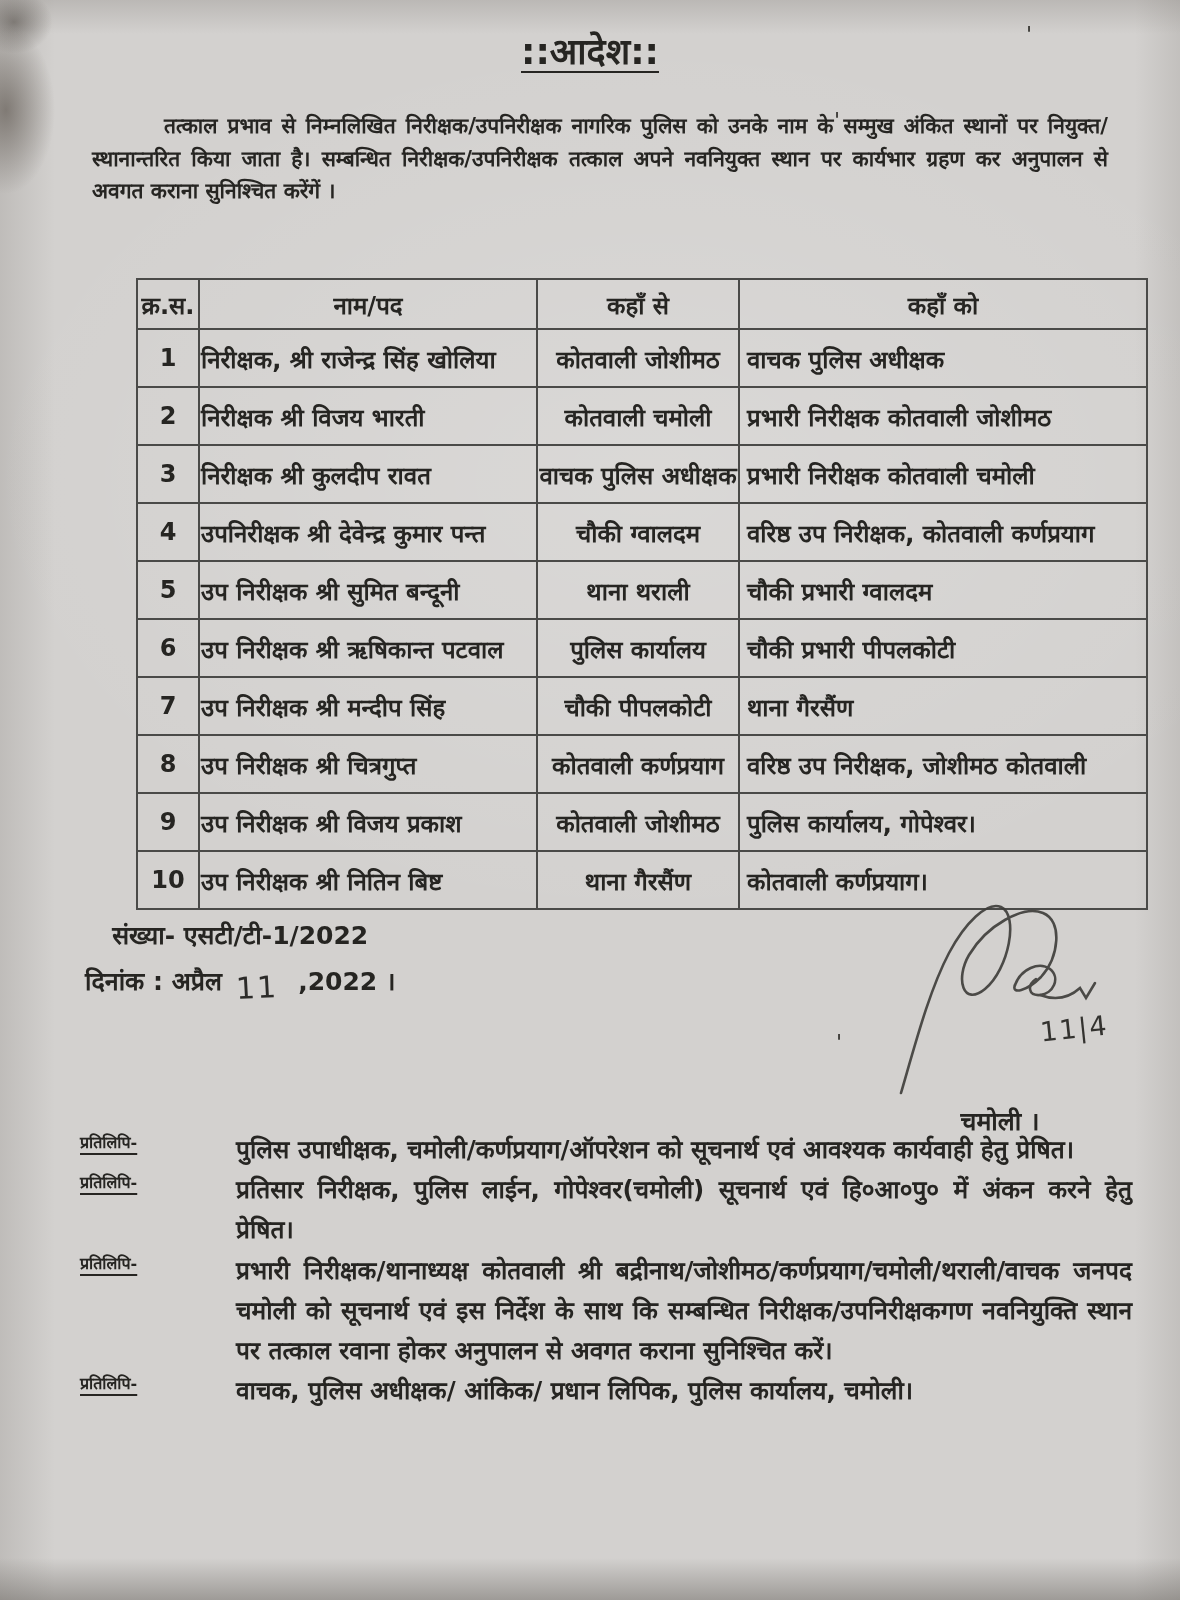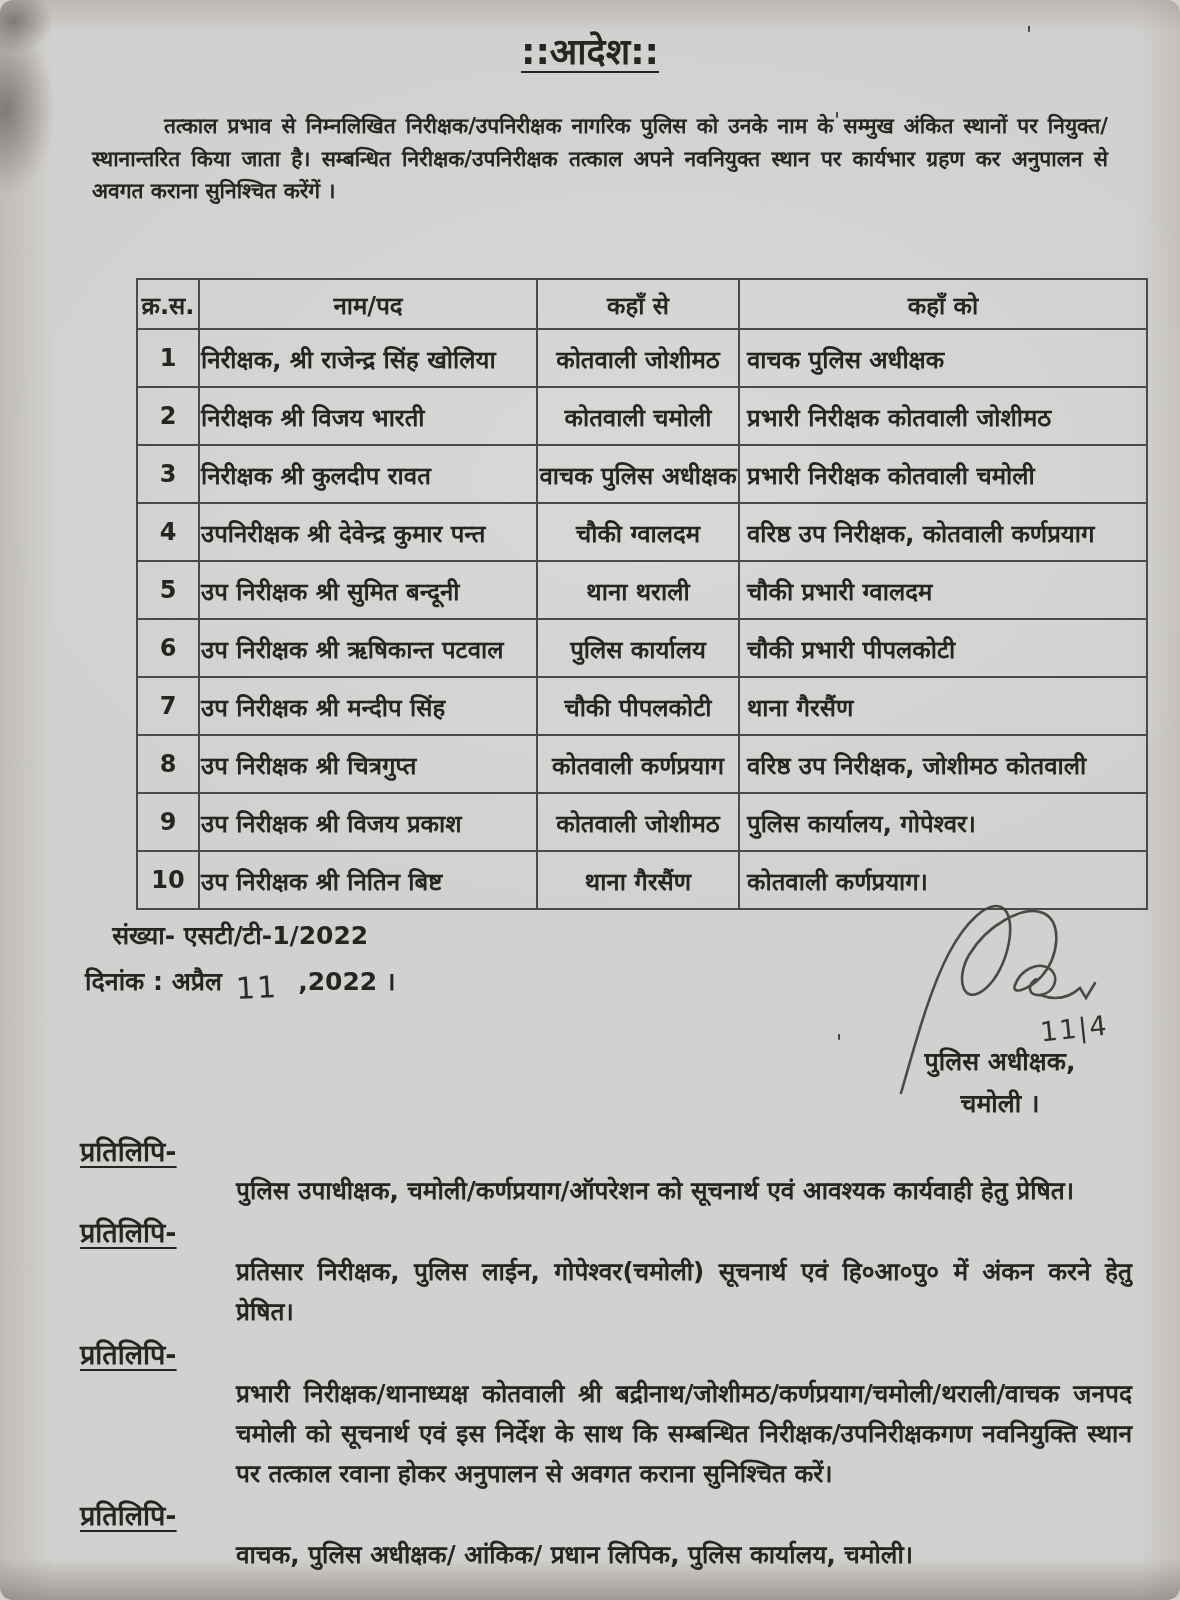--- a/index.html
+++ b/index.html
@@ -13,21 +13,20 @@
     position:relative;width:1180px;height:1600px;overflow:hidden;
     background-color:#d3d1cf;
     background-image:
       radial-gradient(ellipse 70px 120px at 6px 110px, rgba(74,66,58,.55), rgba(74,66,58,0) 70%),
       radial-gradient(ellipse 55px 45px at 14px 22px, rgba(64,58,52,.5), rgba(64,58,52,0) 70%),
       radial-gradient(ellipse 900px 600px at 55% 30%, rgba(255,255,255,.16), rgba(255,255,255,0) 75%),
       linear-gradient(to bottom, rgba(125,120,115,.28), rgba(125,120,115,0) 34px),
       linear-gradient(to top, rgba(105,101,96,.5), rgba(105,101,96,0) 42px),
       linear-gradient(to right, rgba(120,115,110,.22), rgba(120,115,110,0) 55px),
       linear-gradient(to left, rgba(120,115,110,.18), rgba(120,115,110,0) 45px);
-    border-radius: 13px;
   }
   .title{
     position:absolute;top:26px;left:0;width:100%;
     text-align:center;font-size:36px;font-weight:bold;margin:0;
     text-decoration:underline;text-decoration-thickness:2px;text-underline-offset:7px;
   }
   .intro{
     position:absolute;top:106px;left:88px;width:1016px;margin:4px;
     font-size:21px;line-height:1.55;text-align:justify;text-indent:72px;font-weight:600;
   }
@@ -59,25 +58,25 @@
   .sigmark{
     position:absolute;top:118px;left:195px;font-size:27px;font-weight:400;
     transform:rotate(-6deg);letter-spacing:2px;color:#33322f;
   }
   .sig-desig{margin-top:-52px;text-align:center;font-size:25px;font-weight:600;}
   .sig-place{text-align:center;font-size:25px;font-weight:700;margin-top:8px;}
   .stray-mark{position:absolute;font-size:22px;color:#3a3935;}
   .copies{position:absolute;top:1130px;left:80px;width:1052px;}
   .copy-row{display:flex;align-items:flex-start;}
   .copy-label{
-    flex:0 0 156px;font-size:27px;font-weight:bold;line-height:1.64;
+    flex:0 0 156px;font-size:16px;font-weight:bold;line-height:1.64;
     text-decoration:underline;text-decoration-thickness:2px;text-underline-offset:5px;
   }
   .copy-text{
-    flex:1;font-size:24.5px;font-weight:600;line-height:1.64;text-align:justify;margin-top:41px;
+    flex:1;font-size:24.5px;font-weight:600;line-height:1.64;text-align:justify;
   }
 </style>
 </head>
 <body>
 
 <div class="page">
 
   <h1 class="title">::आदेश::</h1>
 
   <p class="intro">तत्काल प्रभाव से निम्नलिखित निरीक्षक/उपनिरीक्षक नागरिक पुलिस को उनके नाम के सम्मुख अंकित स्थानों पर नियुक्त/स्थानान्तरित किया जाता है। सम्बन्धित निरीक्षक/उपनिरीक्षक तत्काल अपने नवनियुक्त स्थान पर कार्यभार ग्रहण कर अनुपालन से अवगत कराना सुनिश्चित करेंगें ।</p>
@@ -168,21 +167,20 @@
 
   <div class="sigblock">
     <svg class="sig-svg" width="250" height="200" viewBox="0 0 250 200">
       <g fill="none" stroke="#3d3c39" stroke-width="2.6" stroke-linecap="round" opacity="0.9">
         <path d="M28 198 C 42 150, 56 96, 76 58 C 92 28, 114 6, 128 12 C 146 20, 136 74, 112 94 C 90 112, 82 84, 96 60 C 114 30, 150 10, 170 18 C 190 26, 186 62, 168 82 C 154 96, 138 100, 142 90"></path>
         <path d="M142 90 C 148 74, 166 66, 177 74 C 188 83, 180 99, 167 100 C 155 101, 154 90, 163 84"></path>
         <path d="M167 100 C 183 106, 197 102, 207 93 L 213 103 L 222 88"></path>
       </g>
     </svg>
     <span class="sigmark">11|4</span>
-    <div class="sig-desig">पुलिस अधीक्षक,</div>
     <div class="sig-place">चमोली ।</div>
   </div>
 
   <span class="stray-mark" style="top:1030px;left:836px;">'</span>
   <span class="stray-mark" style="top:108px;left:834px;">'</span>
   <span class="stray-mark" style="top:22px;left:1026px;">'</span>
 
   <div class="copies">
     <div class="copy-row">
       <div class="copy-label">प्रतिलिपि-</div>

